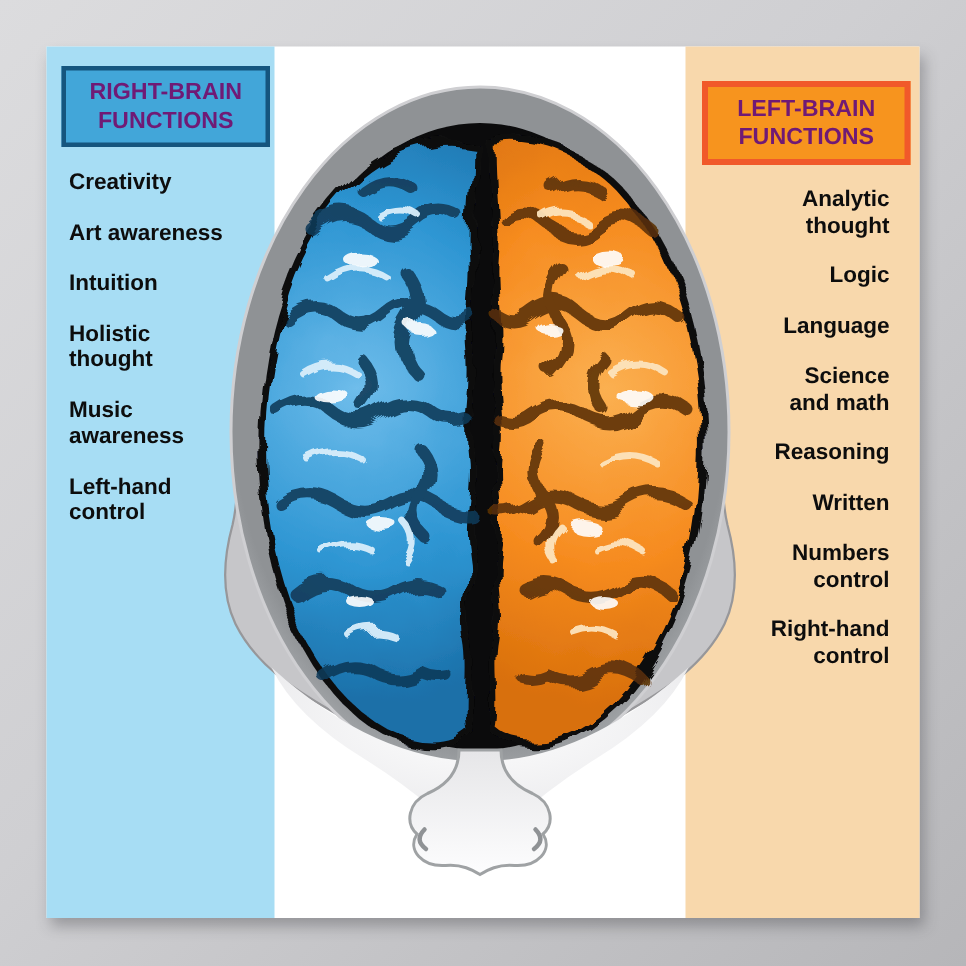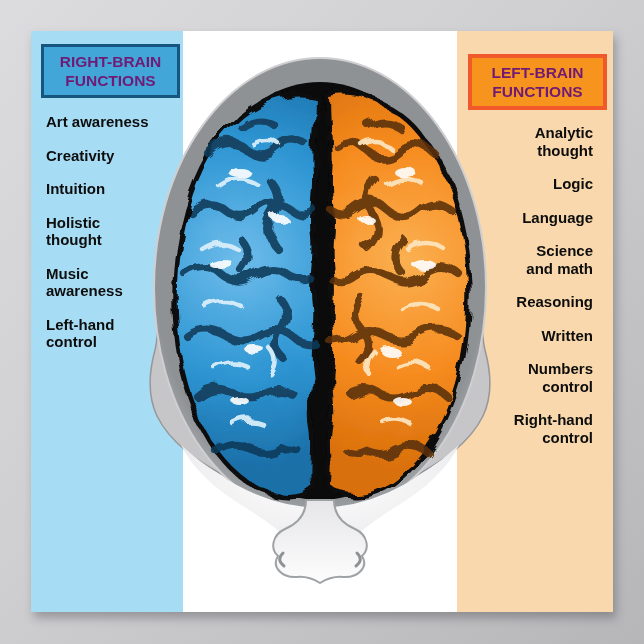--- a/index.html
+++ b/index.html
@@ -37,22 +37,22 @@
 </head>
 <body>
 
 <div class="poster">
   <div class="canvas">
 
     <div class="panel panel-left">
       <div class="header-box">RIGHT-BRAIN
 FUNCTIONS</div>
       <ul class="fn-list">
+        <li>Creativity</li>
         <li>Art awareness</li>
-        <li>Creativity</li>
         <li>Intuition</li>
         <li>Holistic
 thought</li>
         <li>Music
 awareness</li>
         <li>Left-hand
 control</li>
       </ul>
     </div>
 

